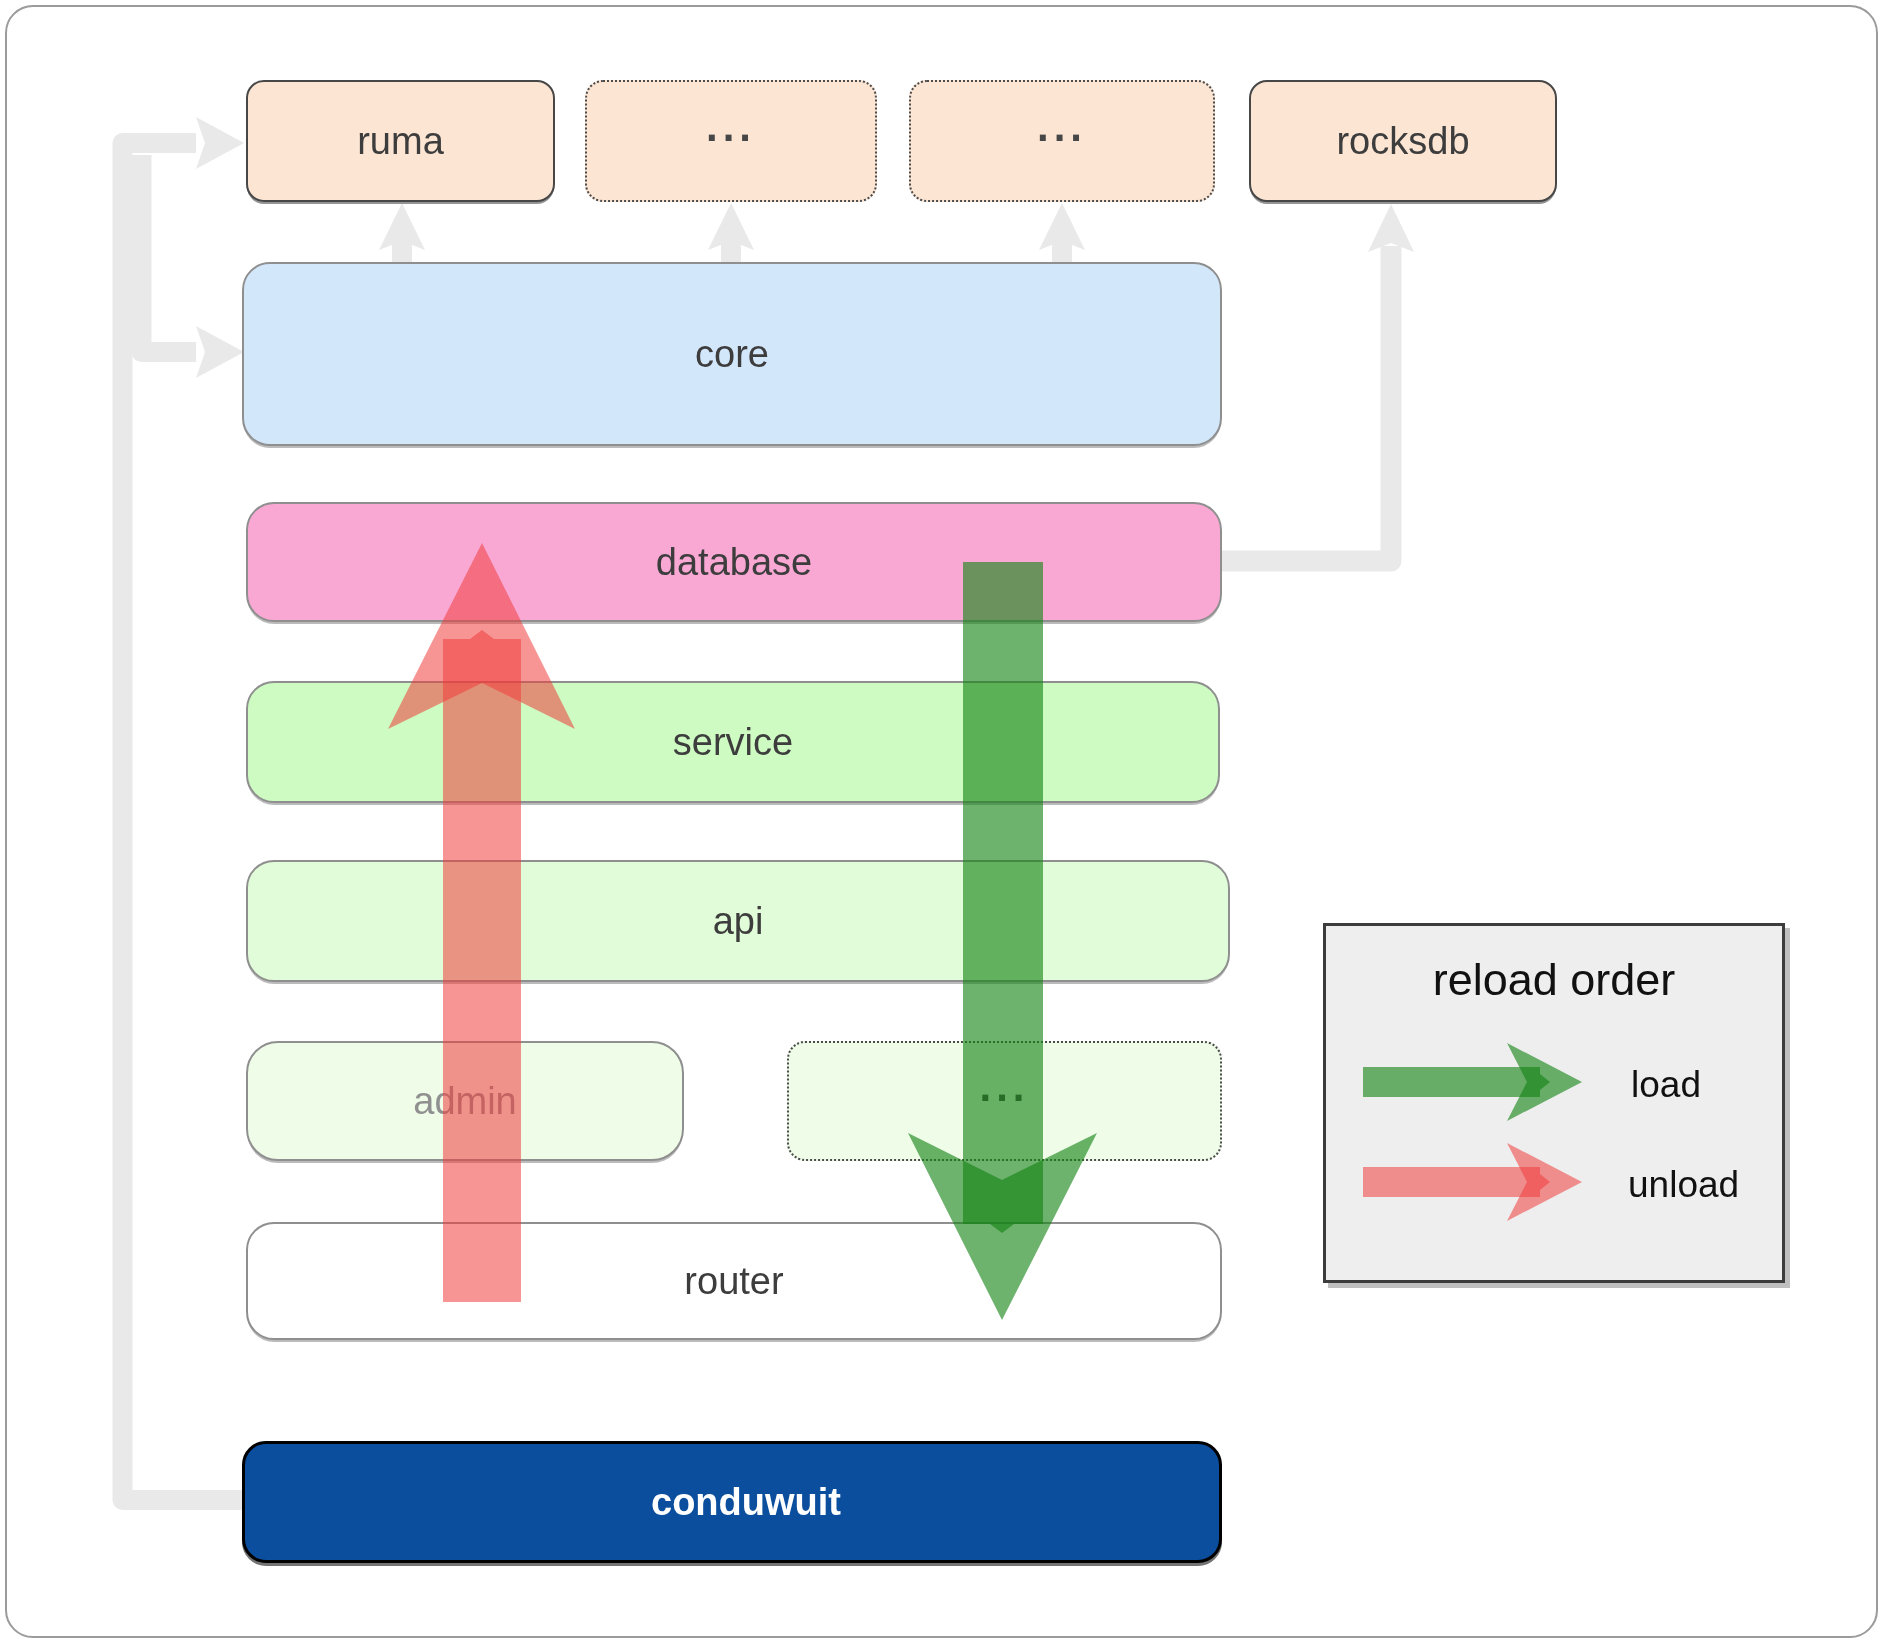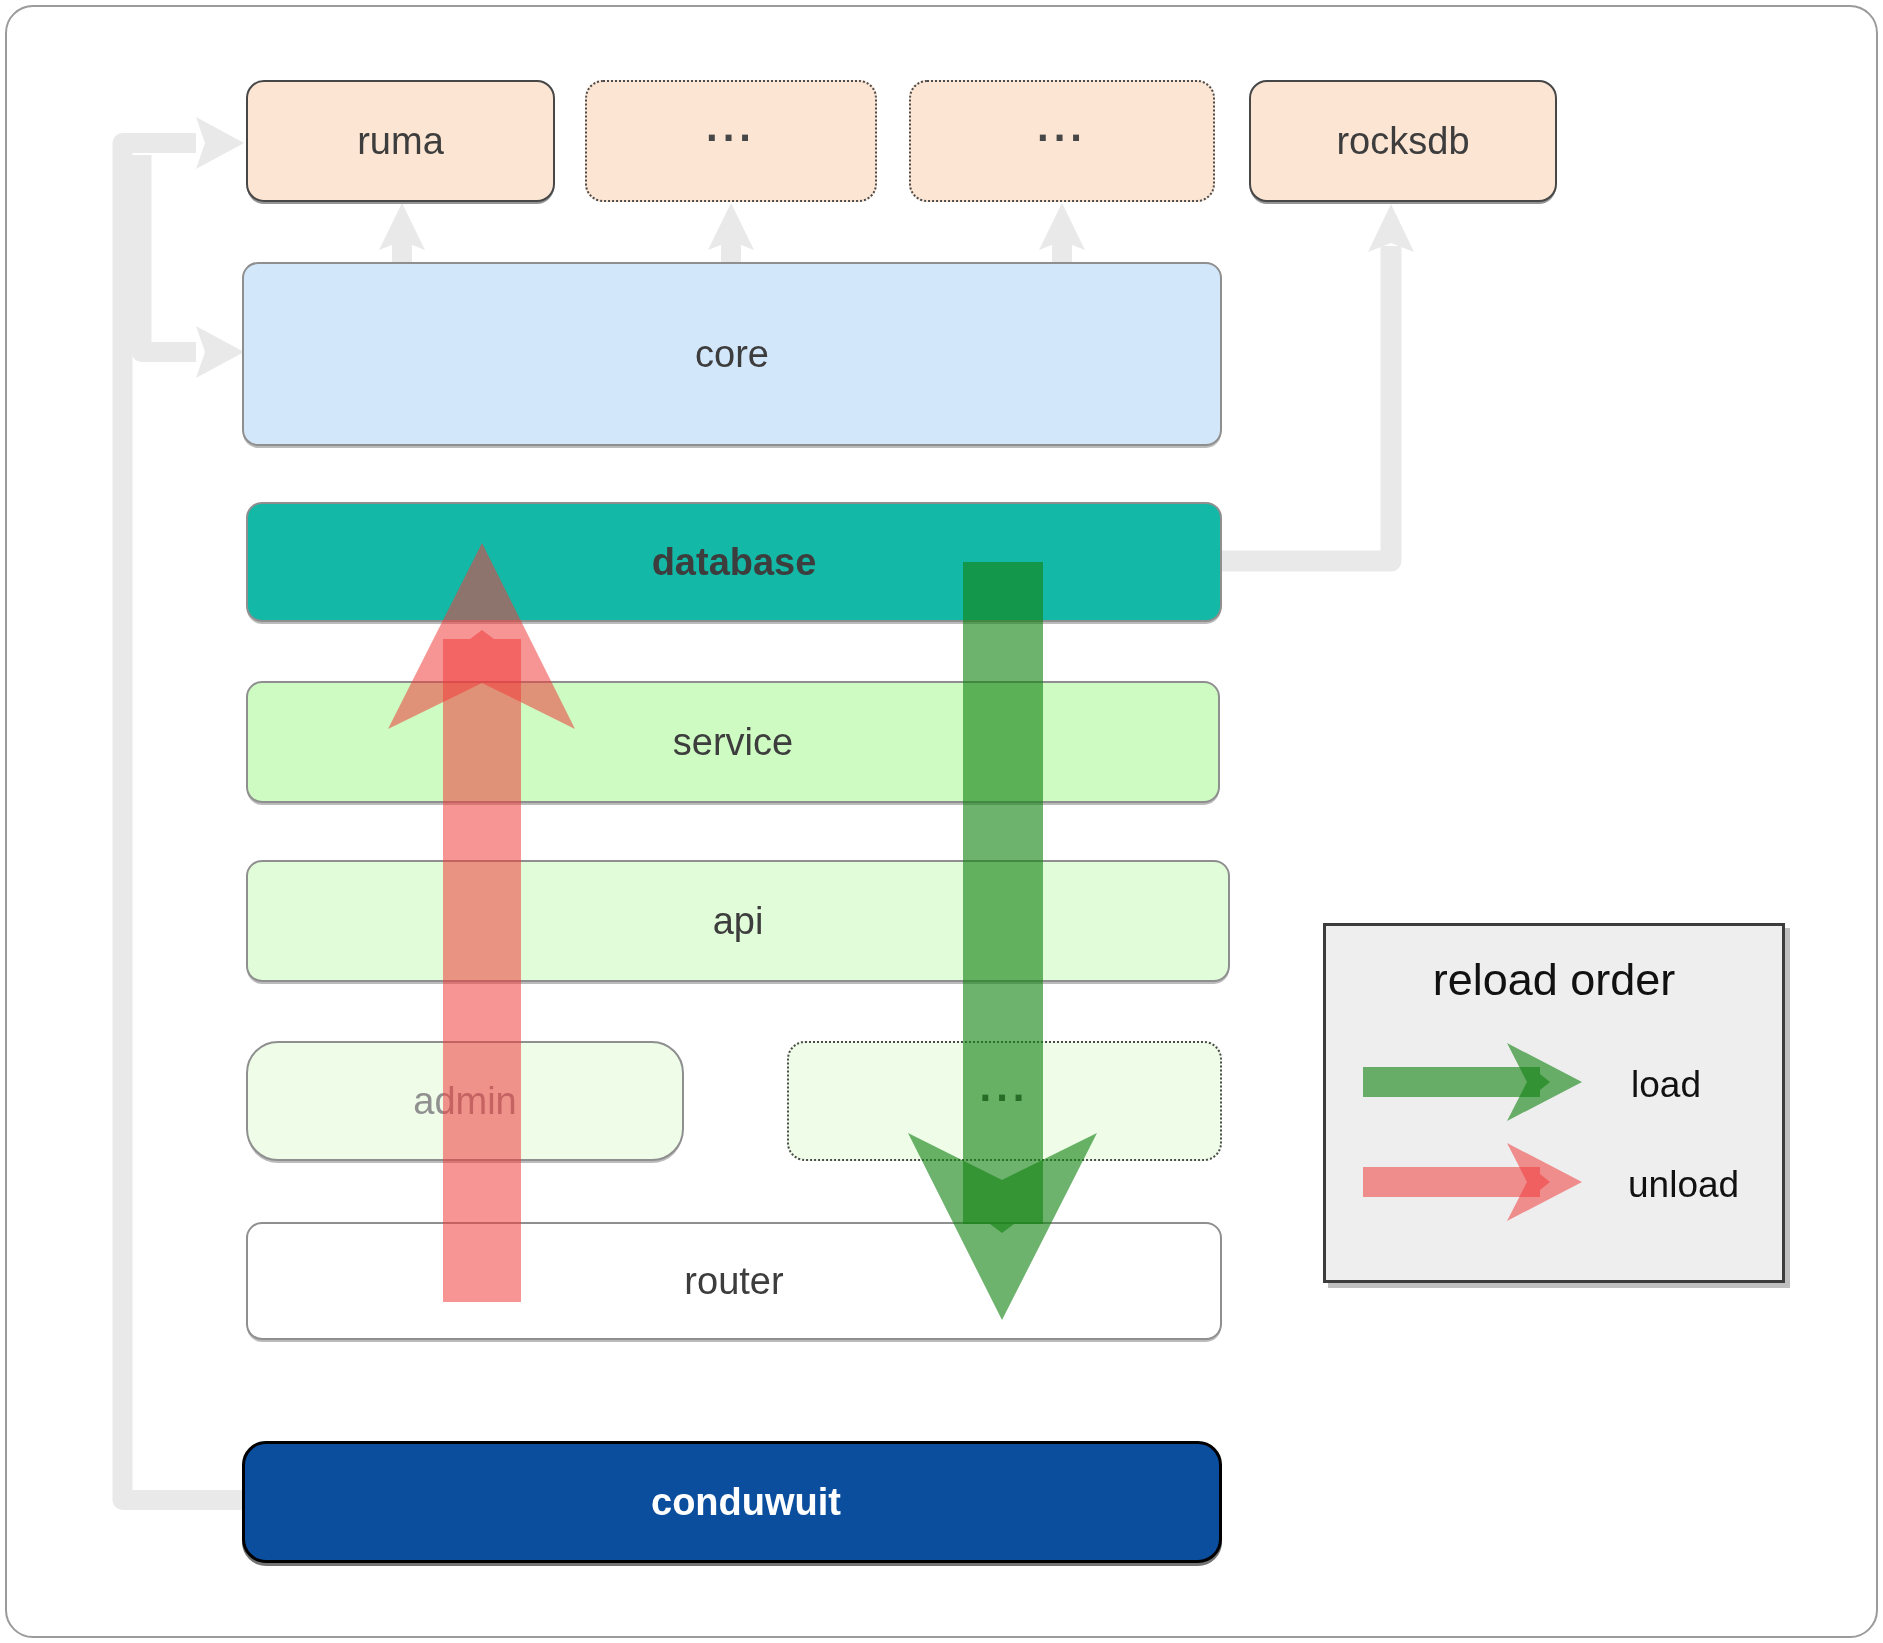--- a/index.html
+++ b/index.html
@@ -7,30 +7,30 @@
     width:1883px;height:1643px;position:relative;overflow:hidden;
     font-family:"Liberation Sans","DejaVu Sans",sans-serif;
   }
   .frame{
     position:absolute;left:5px;top:5px;width:1869px;height:1629px;
     border:2px solid #9b9b9b;border-radius:28px;background:#ffffff;
   }
   svg.layer{position:absolute;left:0;top:0;width:1883px;height:1643px;pointer-events:none;}
   .node{
     position:absolute;display:flex;align-items:center;justify-content:center;
-    box-sizing:border-box;font-size:38px;color:#3d3d3d;border-radius:16px;
+    box-sizing:border-box;font-size:38px;color:#3d3d3d;border-radius:28px;
   }
   
   .peach-solid{background:#fce5d3;border:2px solid #474747;border-radius:18px;
     box-shadow:0 3px 0 -1px rgba(60,60,60,.55);}
   .peach-dotted{background:#fce5d3;border:2px dotted #4c4c4c;border-radius:18px;}
   
   .graybox{border:2px solid #8f8f8f;box-shadow:0 3px 0 -1px rgba(120,120,120,.5);}
   .box-core{background:#d3e7fb;}
-  .box-database{background:#14b8a6;font-weight:bold;}
+  .box-database{background:#f9a8d4;}
   .box-service{background:#cdfbc2;}
   .box-api{background:#e0fcd8;}
   .box-admin{background:#eefce8;border-radius:32px;}
   .box-dots-mid{background:#eefce8;border:2px dotted #4c4c4c;border-radius:18px;}
   .box-router{background:#ffffff;}
   .box-conduwuit{
     background:#0b4e9e;border:3px solid #000;border-radius:24px;
     color:#ffffff;font-weight:bold;box-shadow:0 3px 0 0 rgba(0,0,0,.55);
   }
   .dots{font-weight:700;font-size:42px;color:#474747;letter-spacing:.12em;

